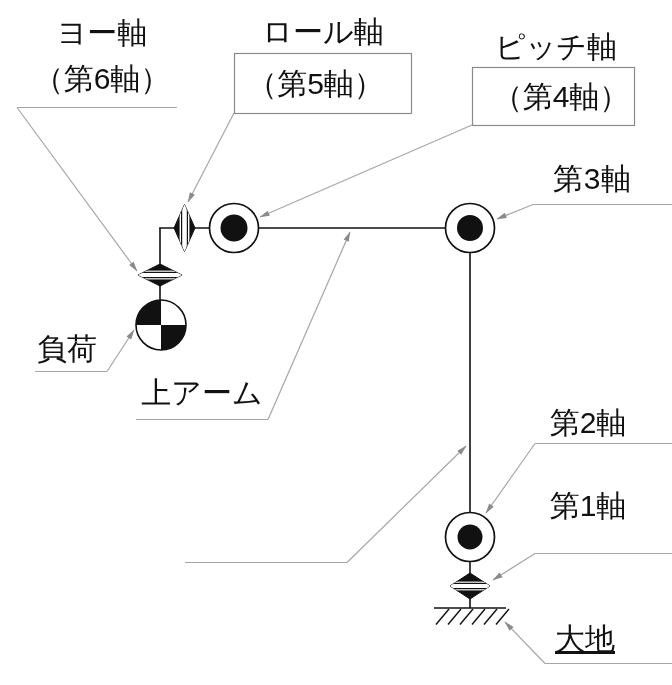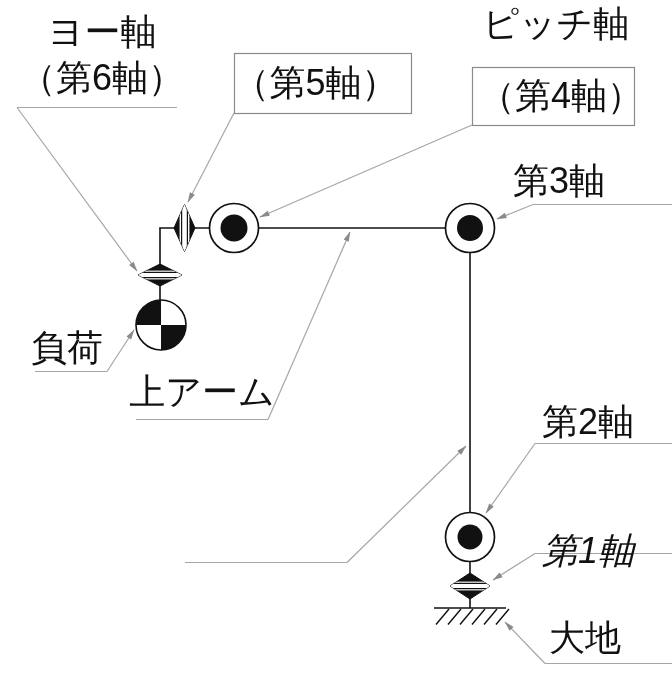--- a/index.html
+++ b/index.html
@@ -10,21 +10,21 @@
     background: #ffffff;
     font-family: "Liberation Sans", sans-serif;
     overflow: hidden;
   }
   #diagram-svg { position: absolute; left: 0; top: 0; }
   .lbl {
     position: absolute;
     display: flex;
     align-items: center;
     justify-content: center;
-    font-size: 36px;
+    font-size: 30px;
     line-height: 1.1;
     color: #111111;
     white-space: nowrap;
     letter-spacing: 0px;
   }
 </style>
 </head>
 <body>
 
 <div id="stage">
@@ -138,26 +138,27 @@
       <line x1="496" y1="624.5" x2="509" y2="609" stroke-width="1.4"></line>
     </g>
 
     <rect x="234.5" y="53.5" width="177" height="60" fill="none" stroke="#8a8a8a" stroke-width="1.2"></rect>
     <rect x="472.5" y="67.5" width="162" height="58" fill="none" stroke="#8a8a8a" stroke-width="1.2"></rect>
   </svg>
 
   <div class="lbl" style="left:27px;  top:14px;  width:150px; height:36px;">ヨー軸</div>
   <div class="lbl" style="left:12px;  top:60px;  width:180px; height:36px;">（第6軸）</div>
 
+  <div class="lbl" style="left:243px; top:13px;  width:160px; height:36px;">ロール軸</div>
   <div class="lbl" style="left:234px; top:65px;  width:163px; height:36px;">（第5軸）</div>
 
-  <div class="lbl" style="left:476px; top:6px;  width:160px; height:36px;">ピッチ軸</div>
+  <div class="lbl" style="left:476px; top:28px;  width:160px; height:36px;">ピッチ軸</div>
   <div class="lbl" style="left:472px; top:78px;  width:178px; height:36px;">（第4軸）</div>
 
-  <div class="lbl" style="left:503px; top:163px; width:112px; height:36px;">第3軸</div>
+  <div class="lbl" style="left:536px; top:163px; width:112px; height:36px;font-family:Liberation Mono, monospace;">第3軸</div>
   <div class="lbl" style="left:532px; top:404px; width:112px; height:36px;text-align:right;">第2軸</div>
-  <div class="lbl" style="left:532px; top:533px; width:112px; height:36px;font-style:italic;">第1軸</div>
-  <div class="lbl" style="left:529px; top:620px; width:112px; height:36px;">大地</div>
+  <div class="lbl" style="left:532px; top:487px; width:112px; height:36px;">第1軸</div>
+  <div class="lbl" style="left:529px; top:620px; width:112px; height:36px;text-decoration:underline;">大地</div>
 
   <div class="lbl" style="left:12px;  top:330px; width:110px; height:36px;">負荷</div>
   <div class="lbl" style="left:134px; top:374px; width:136px; height:36px;">上アーム</div>
 
 </div>
 
 </body></html>

